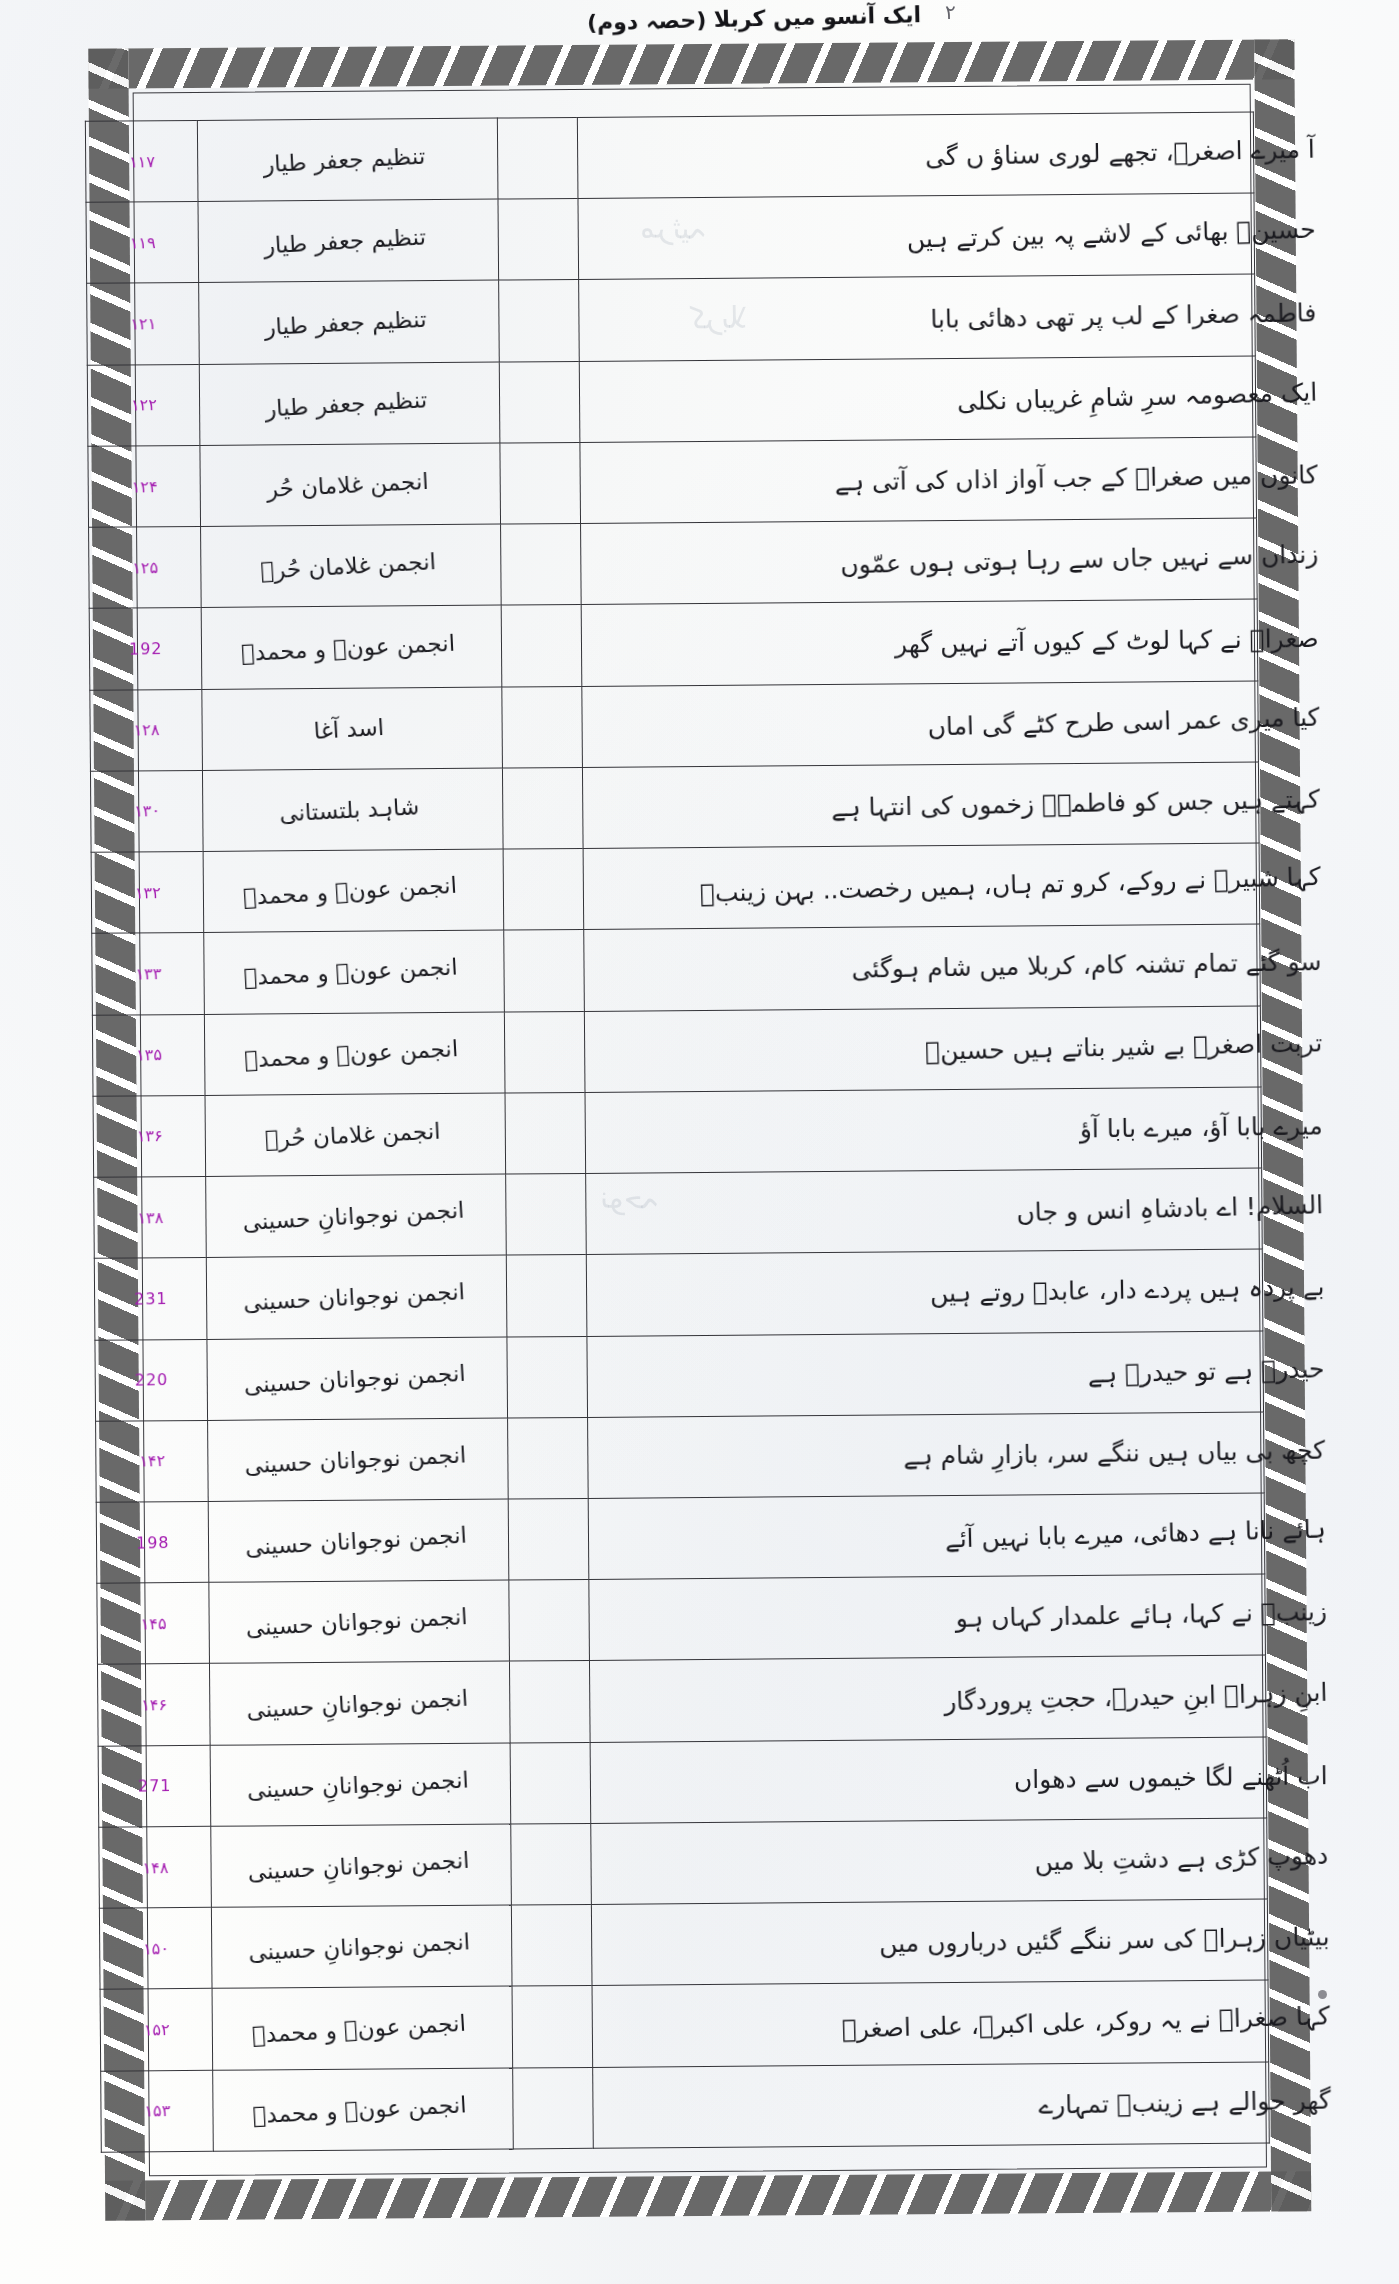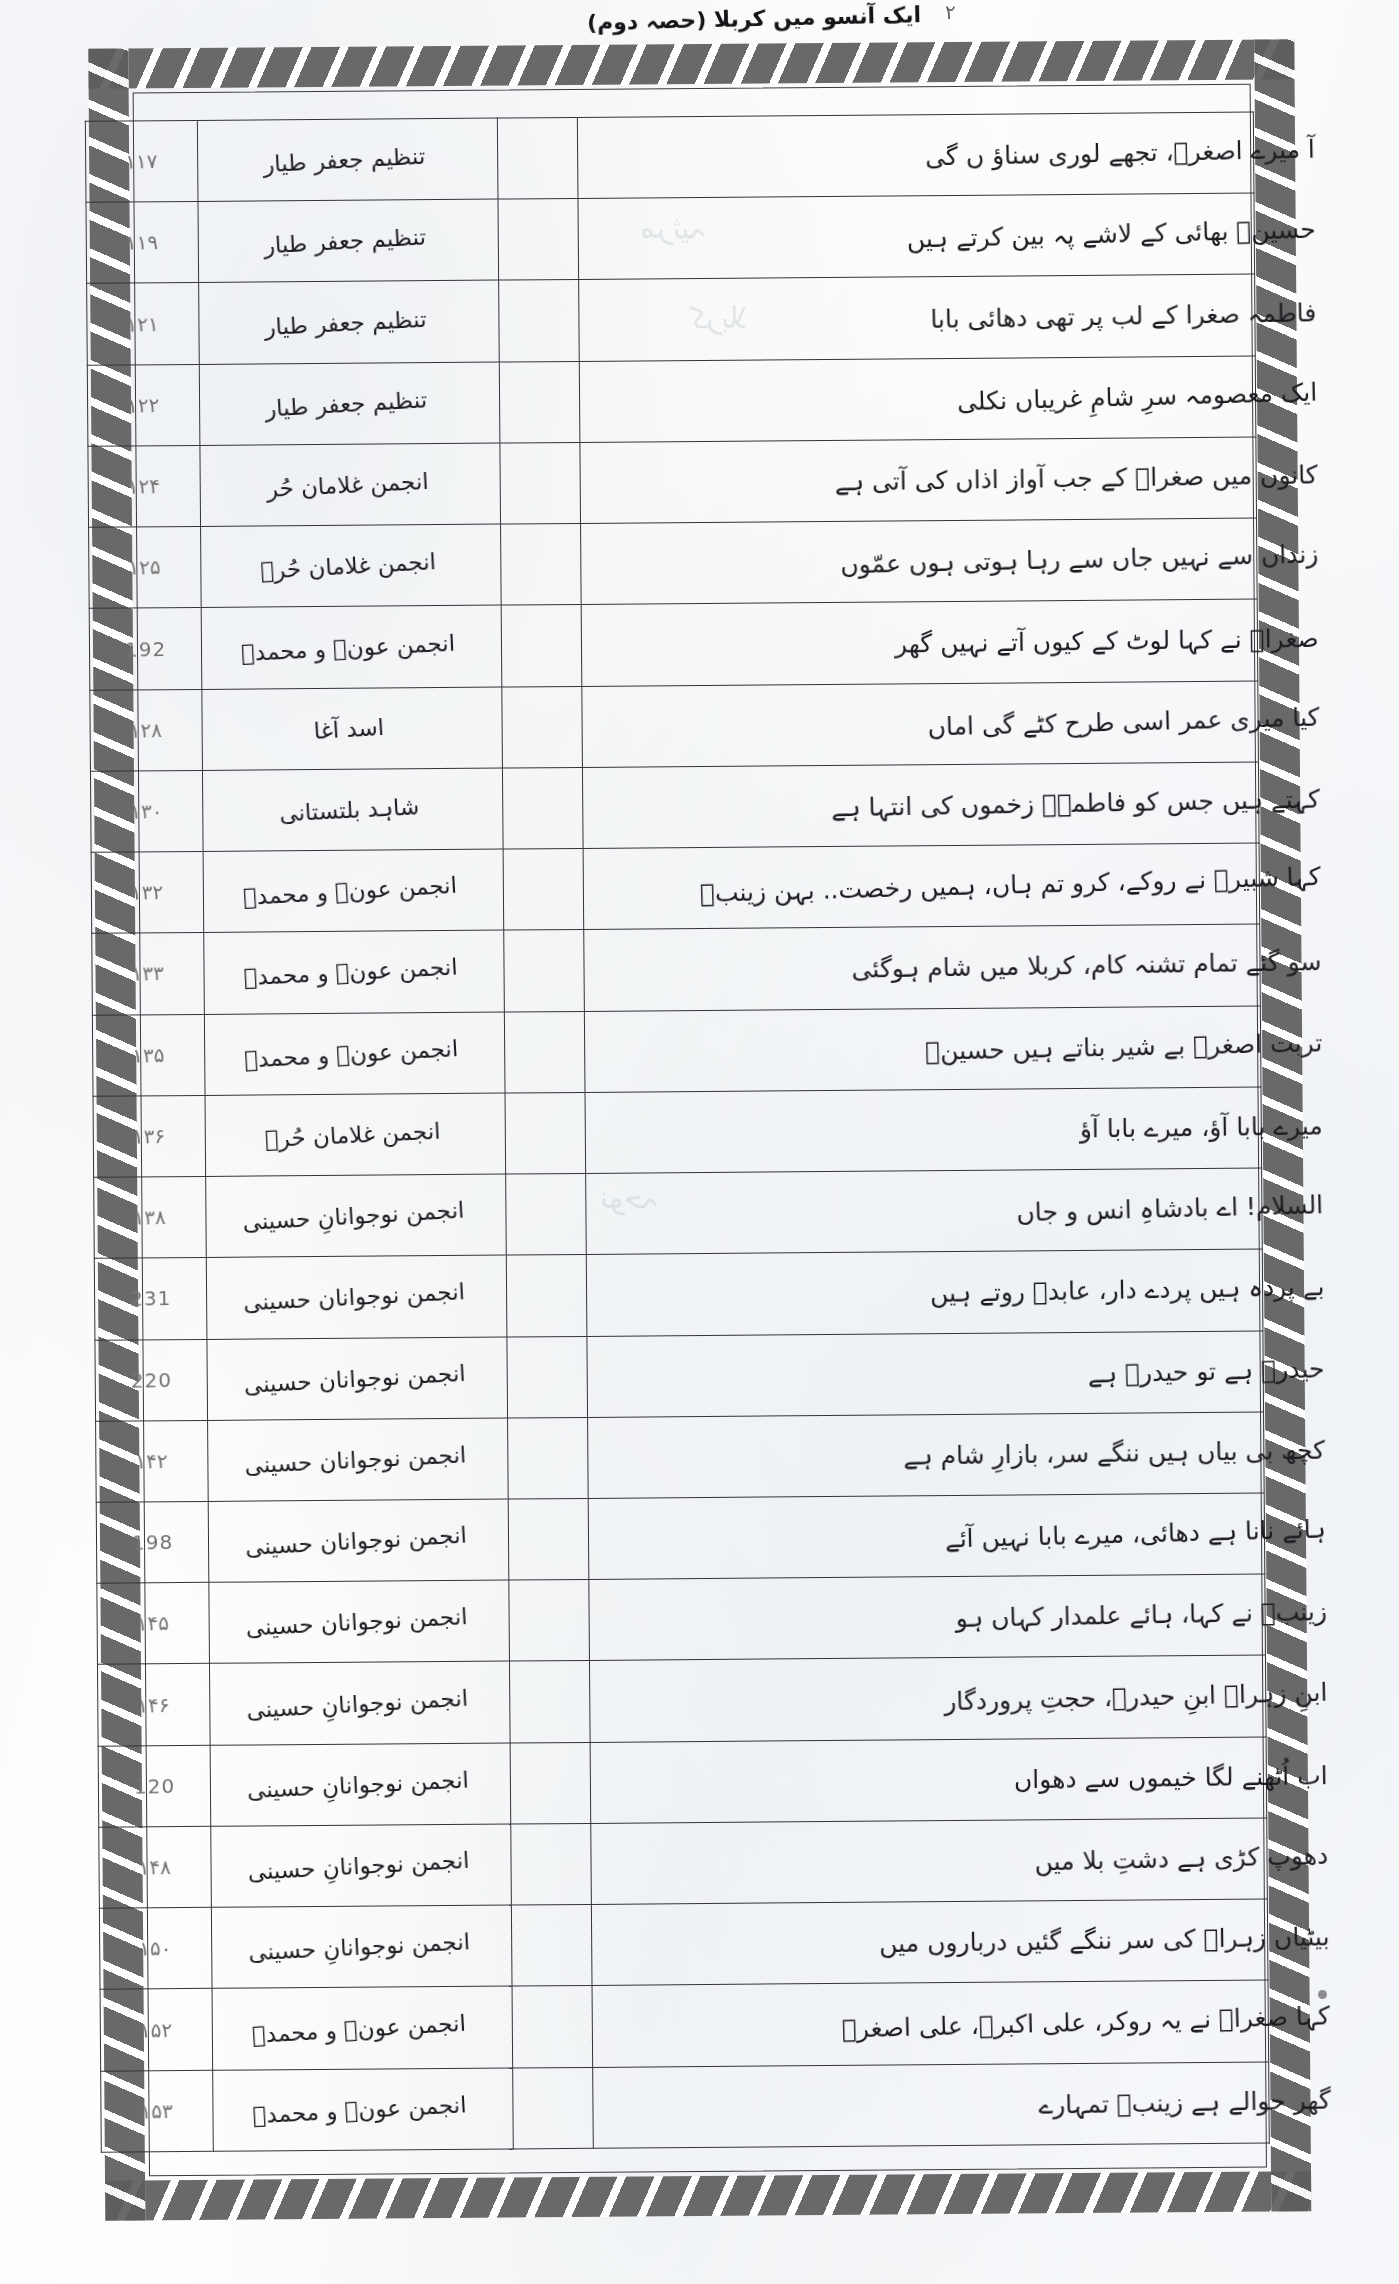--- a/index.html
+++ b/index.html
@@ -172,22 +172,22 @@
     filter: blur(0.2px);
     padding-right: 6px;
   }
 
   td.cell-page {
     text-align: center;
   }
   .page-text {
     display: inline-block;
     font-family: "DejaVu Sans", sans-serif;
-    font-size: 20px;
-    color: #737373;
+    font-size: 16px;
+    color: #a21caf;
     direction: ltr;
     letter-spacing: 1px;
     transform: rotate(-0.6deg);
     filter: blur(0.2px);
   }
 
   
   .ghost {
     position: absolute;
     color: rgba(120,132,150,0.16);
@@ -417,21 +417,21 @@
             <td class="cell-gap"></td>
             <td class="cell-poet"><span class="poet-text" style="transform: rotate(-2.78deg);">انجمن نوجوانانِ حسینی</span></td>
             <td class="cell-page"><span class="page-text">۱۴۶</span></td>
           </tr>
           <tr>
             <td class="cell-line">
               <span class="line-text" style="transform: translateY(-50%) rotate(-0.304deg);">اب اُٹھنے لگا خیموں سے دھواں</span>
             </td>
             <td class="cell-gap"></td>
             <td class="cell-poet"><span class="poet-text" style="transform: rotate(-2.336deg);">انجمن نوجوانانِ حسینی</span></td>
-            <td class="cell-page"><span class="page-text">120</span></td>
+            <td class="cell-page"><span class="page-text">271</span></td>
           </tr>
           <tr>
             <td class="cell-line">
               <span class="line-text" style="transform: translateY(-50%) rotate(-0.862deg);">دھوپ کڑی ہے دشتِ بلا میں</span>
             </td>
             <td class="cell-gap"></td>
             <td class="cell-poet"><span class="poet-text" style="transform: rotate(-2.708deg);">انجمن نوجوانانِ حسینی</span></td>
             <td class="cell-page"><span class="page-text">۱۴۸</span></td>
           </tr>
           <tr>

